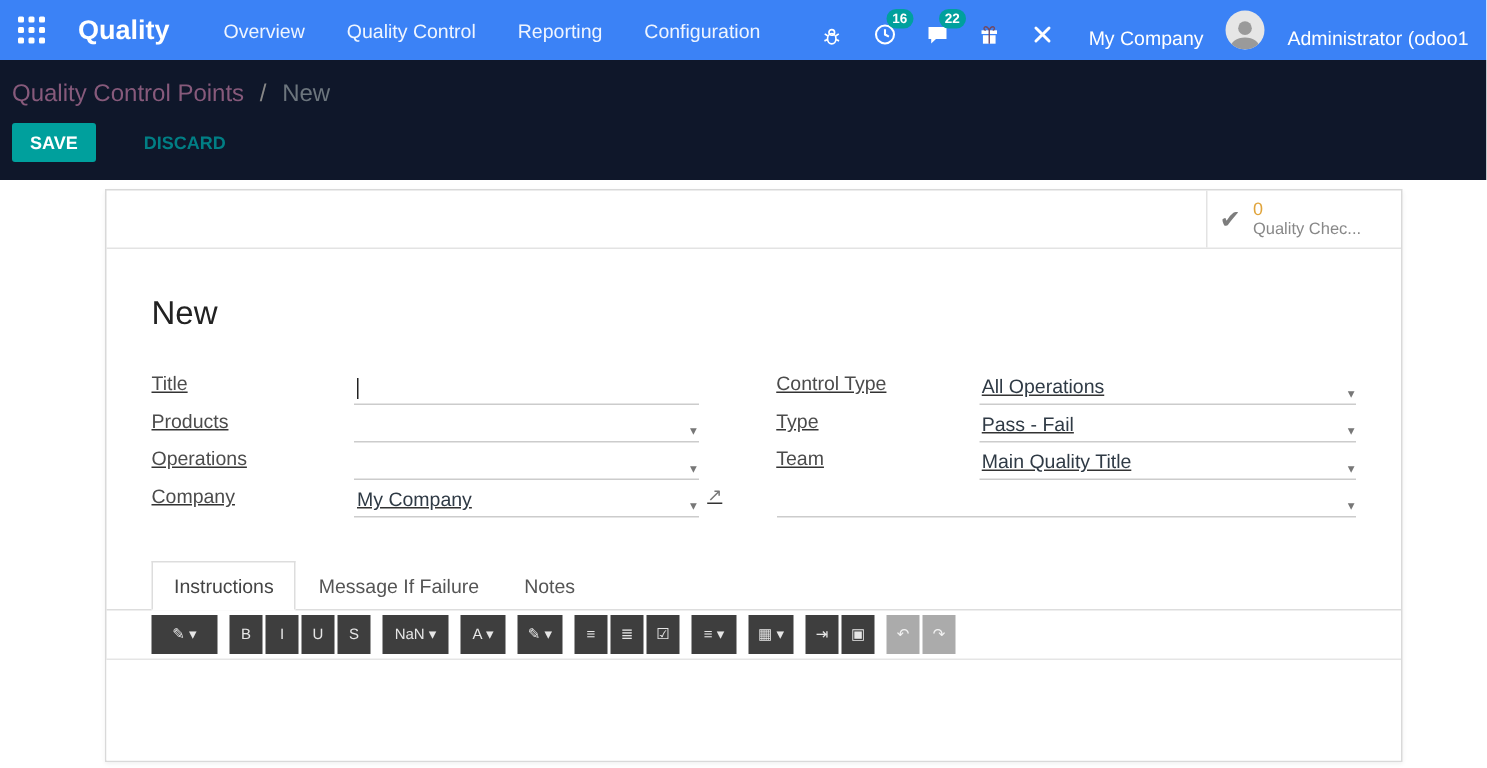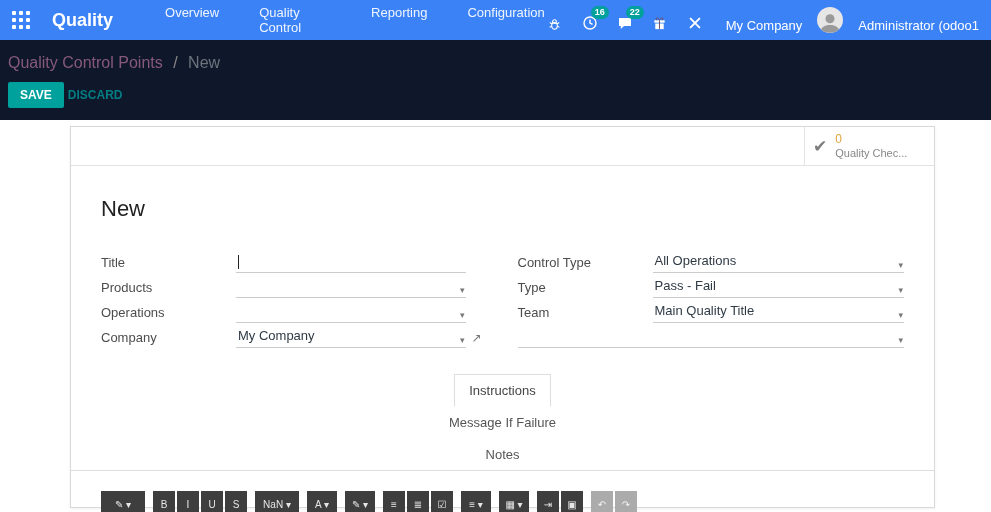--- a/index.html
+++ b/index.html
@@ -11,41 +11,41 @@
   }
 
   
   .topbar {
     height: 40px; background: #3b82f6; color: #fff;
     display: flex; align-items: center; padding: 0 12px 0 8px;
   }
   .apps { display: grid; grid-template-columns: repeat(3,4px); grid-gap: 3px; margin: 0 10px 0 4px; cursor: pointer; }
   .apps b { width: 4px; height: 4px; background: #fff; border-radius: 1px; display:block; }
   .brand { font-size: 18px; font-weight: bold; margin-left: 12px; cursor: pointer; }
-  .menu { display: flex; gap: 40px; margin-left: 52px; font-size: 13px; }
+  .menu { display: flex; gap: 28px; margin-left: 36px; font-size: 13px; }
   .menu span { cursor: pointer; color: rgba(255,255,255,.92); }
   .systray { margin-left: auto; display: flex; align-items: flex-end; gap: 15px; white-space: nowrap; }
   .tray { position: relative; width: 20px; height: 20px; display:flex; align-items:center; justify-content:center; cursor:pointer; }
   .tray svg { display:block; }
   .badge {
     position: absolute; top: -7px; left: 11px;
     background: #00A09D; color: #fff; font-size: 9px; font-weight: bold;
     line-height: 1; padding: 2px 4px; border-radius: 8px;
   }
   .company { font-size: 13px; margin-left: 6px; cursor: pointer; }
   .avatar { width: 26px; height: 26px; border-radius: 50%; background: #e6e6e6; overflow: hidden; display:flex; align-items:flex-end; justify-content:center; cursor:pointer; }
   .username { font-size: 13px; cursor: pointer; }
 
   
   .controlpanel { padding: 10px 8px 12px 8px; background: #0f172a; }
   .breadcrumb { font-size: 16px; padding: 4px 0 10px 0; }
   .breadcrumb a { color: #875A7B; text-decoration: none; cursor: pointer; }
   .breadcrumb .sep { color: #888; margin: 0 6px; }
   .breadcrumb .current { color: #6c757d; }
-  .cp-buttons { display: flex; align-items: center; gap: 0; }
+  .cp-buttons { display: flex; align-items: center; gap: 28px; }
   .btn-save {
     background: #00A09D; color: #fff; border: none; font-size: 12px; font-weight: bold;
     padding: 6px 12px; cursor: pointer; font-family: inherit; border-radius: 2px;
   }
   .btn-discard {
     background: transparent; border: none; color: #017E84; font-size: 12px; font-weight: bold;
     cursor: pointer; font-family: inherit; padding: 6px 4px;
   }
 
   
@@ -62,34 +62,34 @@
   }
   .stat-icon { font-size: 17px; color: #7d7d7d; }
   .stat-texts { display: flex; flex-direction: column; line-height: 1.25; overflow: hidden; }
   .stat-count { font-size: 12px; color: #E0A43B; }
   .stat-label { font-size: 11px; color: #888; white-space: nowrap; }
 
   .sheet { padding: 16px 30px 0 30px; flex: 0 0 auto; }
   .sheet h1 { font-size: 22px; font-weight: normal; color: #222; margin: 14px 0 26px 0; }
 
   .grid { display: grid; grid-template-columns: 1fr 1fr; column-gap: 30px; }
-  .frow { display: flex; align-items: flex-end; height: 25px; }
+  .frow { display: flex; height: 25px; text-decoration: underline; }
   .frow label { width: 135px; flex: 0 0 135px; font-size: 13px; color: #4c4c4c; padding-bottom: 3px; }
   .finput {
     position: relative; flex: 1; border-bottom: 1px solid #ccc; height: 21px;
     font-size: 13px; color: #2f3a45; padding: 2px 14px 19px 2px; cursor: text;
   }
   .pad-r { padding-right: 22px; }
   .finput .val { white-space: nowrap; }
   .dd { position: absolute; right: 1px; bottom: 2px; font-size: 9px; color: #777; cursor: pointer; }
   .cursorbar { display: inline-block; width: 1px; height: 14px; background: #222; vertical-align: middle; }
   .ext { width: 22px; text-align: center; font-size: 12px; color: #777; padding-bottom: 3px; cursor: pointer; }
 
   
-  .tabs { display: flex; align-items: center; margin: 26px -30px 17px -30px; padding: 0 30px; border-bottom: 1px solid #ddd; flex-direction: column; }
+  .tabs { display: flex; align-items: center; margin: 26px -30px 0 -30px; padding: 0 30px; border-bottom: 1px solid #ddd; }
   .tab { padding: 8px 14px; font-size: 13px; color: #555; cursor: pointer; border: 1px solid transparent; border-bottom: none; }
   .tab.active { background: #fff; border-color: #ddd; margin-bottom: -1px; color: #444; border-bottom: 1px solid #fff; }
 
   
   .toolbar { display: flex; align-items: center; gap: 8px; padding: 3px 0 3px 30px; border-bottom: 1px solid #e5e5e5; flex: 0 0 auto; }
   .tgroup { display: flex; gap: 2px; }
   .tbtn {
     min-width: 22px; height: 26px; background: #3e3e3e; color: #e6e6e6;
     display: flex; align-items: center; justify-content: center;
     font-size: 10px; cursor: pointer; padding: 0 3px; border: none; font-family: inherit;

